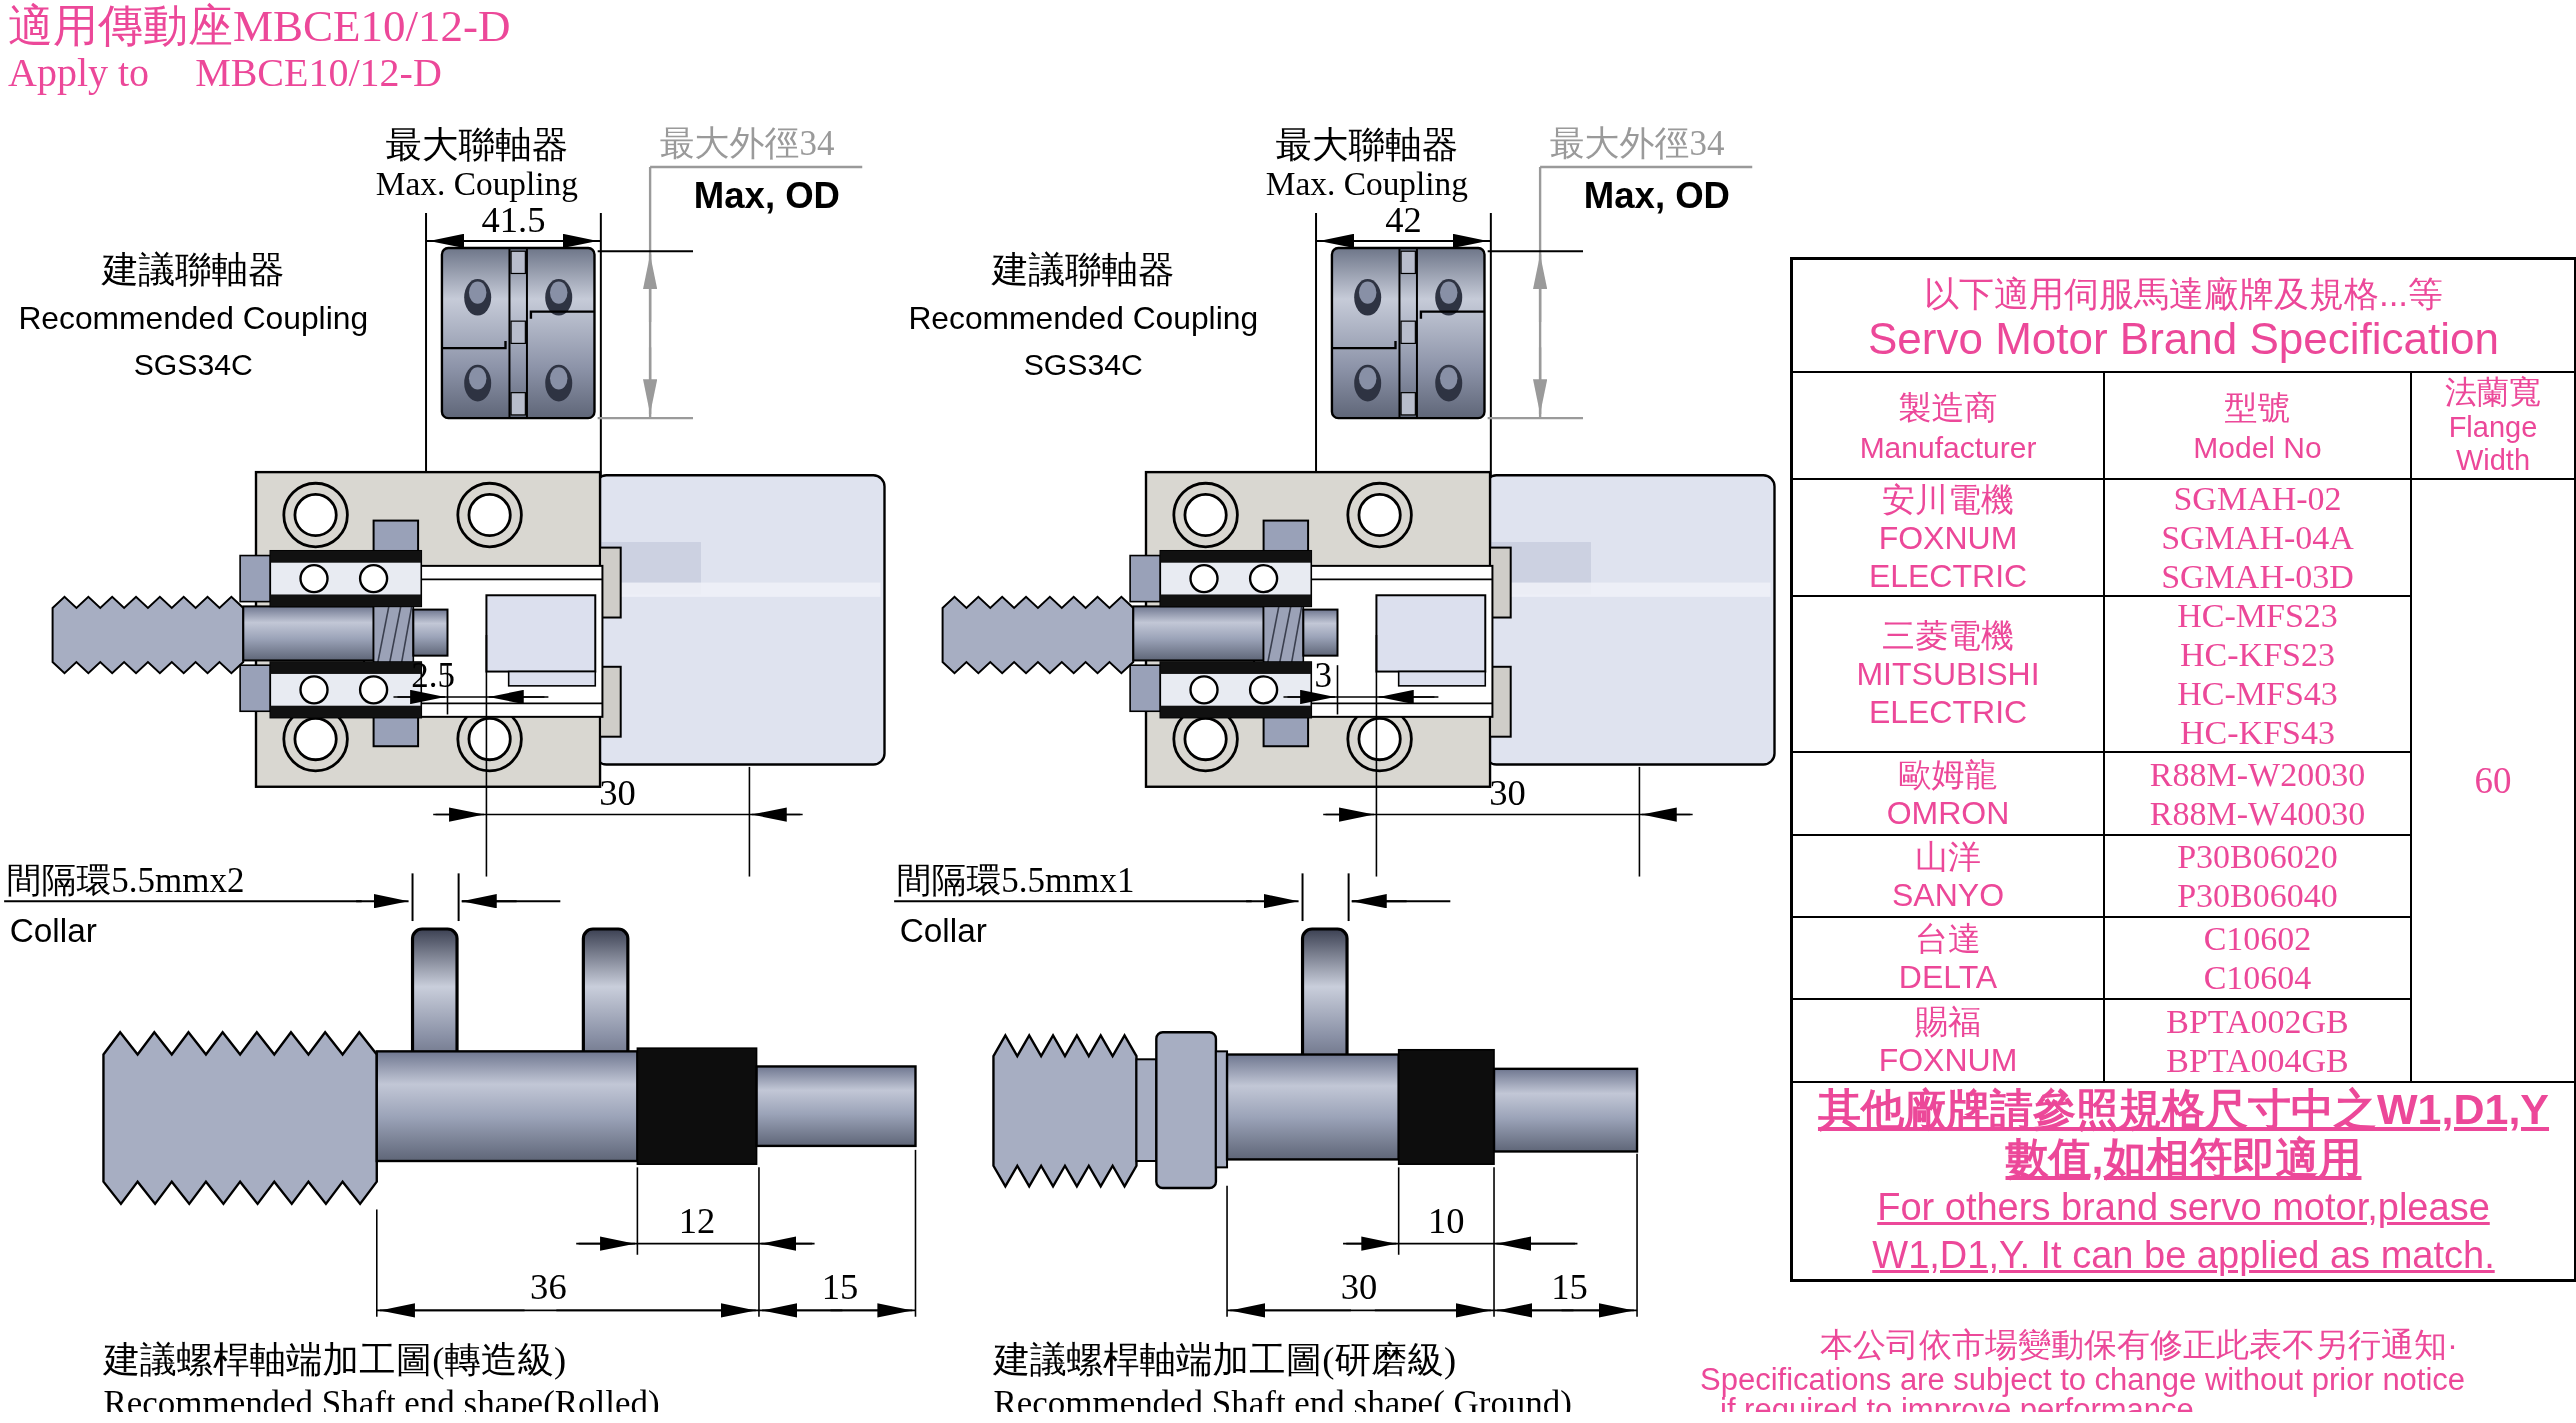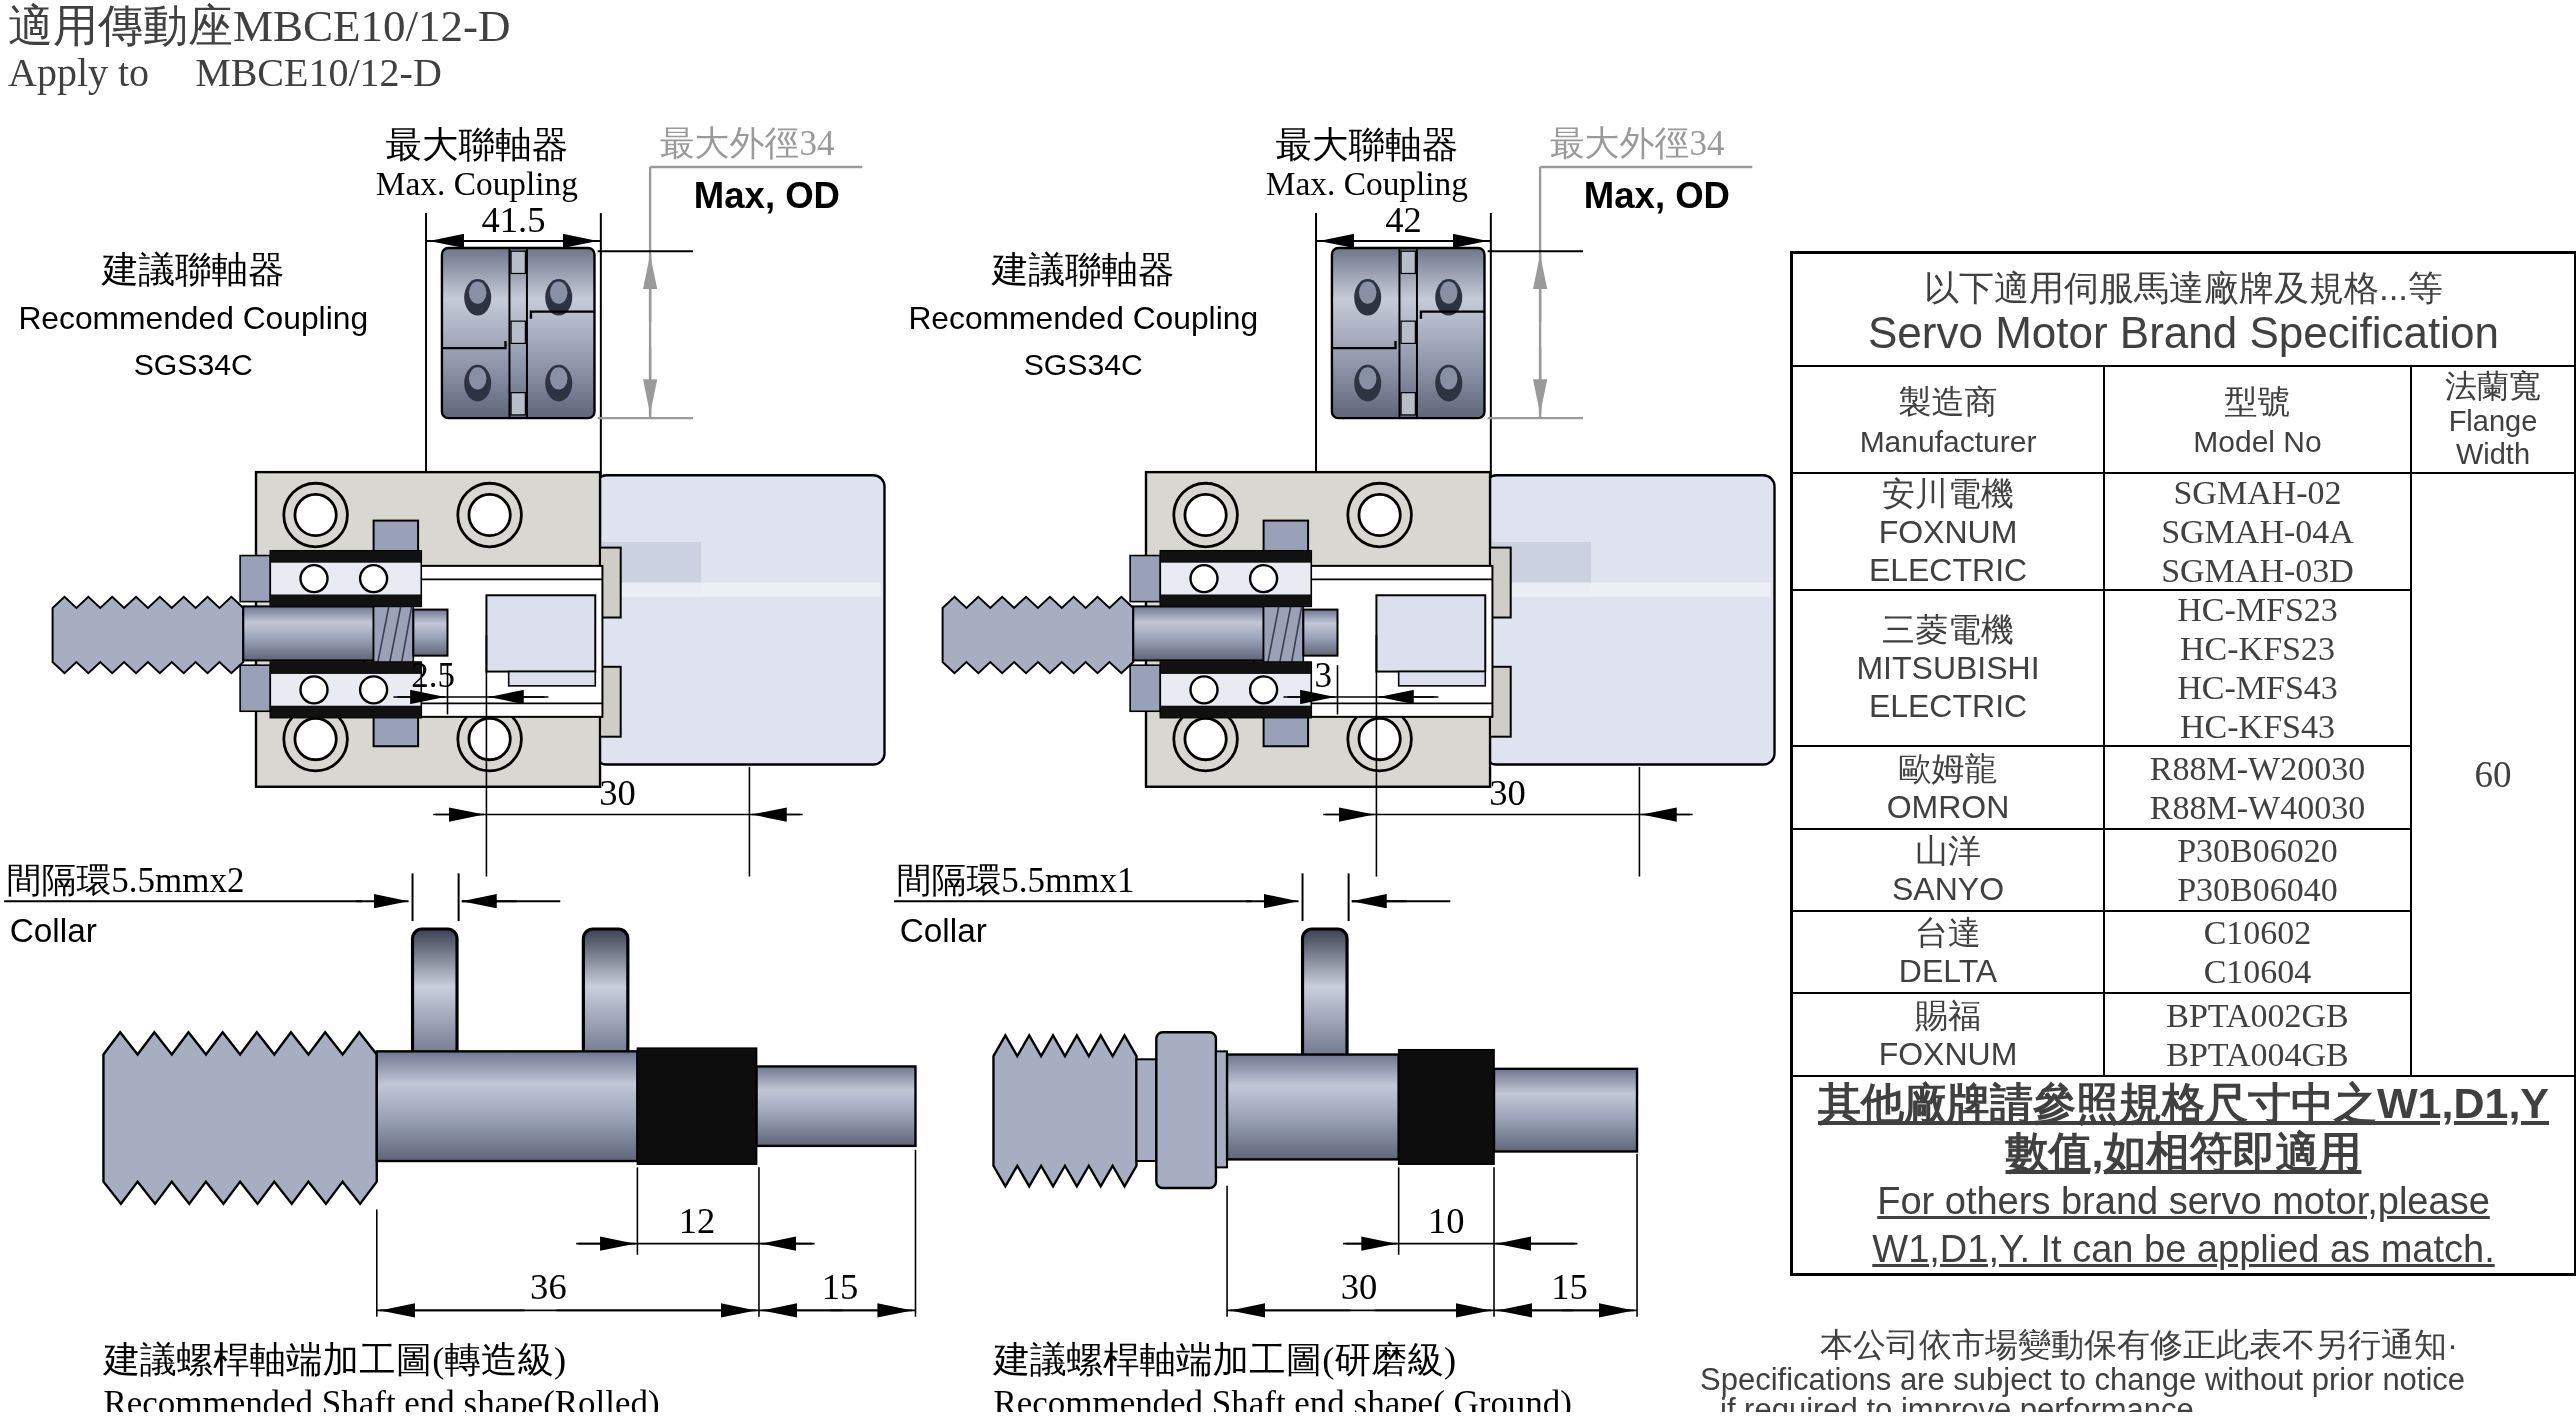--- a/index.html
+++ b/index.html
@@ -1,30 +1,30 @@
 <!DOCTYPE html>
 <html style="font-size:12.7px"><head>
 <meta charset="utf-8">
 <style>
   html,body{margin:0;padding:0;background:#fff;}
   .sheet{position:relative;width:2576px;height:1412px;background:#ffffff;overflow:hidden;
-         font-family:"Liberation Serif","DejaVu Serif",serif;color:#404040;}
+         font-family:"Liberation Serif","DejaVu Serif",serif;color:#ec4899;}
   .abs{position:absolute;}
   
   .title-block{left:8px;top:1.6px;line-height:1.1;}
   .title-zh{font-size:45px;}
   .title-en{font-size:40px;}
   .title-gap{display:inline-block;width:46px;}
   
   svg text{fill:#000;}
   .fs{font-family:"Liberation Serif","DejaVu Serif",serif;}
   .fa{font-family:"Liberation Sans","DejaVu Sans",sans-serif;}
   .gray{fill:#9a9a9a;}
   
-  .spec-table{left:1790px;top:251px;width:787px;border:3.2px solid #000;box-sizing:border-box;
+  .spec-table{left:1790px;top:257px;width:787px;border:3.2px solid #000;box-sizing:border-box;
               font-family:"Liberation Sans","DejaVu Sans",sans-serif;background:#fff;}
   .t-title{height:111px;box-sizing:border-box;text-align:center;padding-top:11px;}
   .t-title .zh{font-size:35px;line-height:46px;}
   .t-title .en{font-size:44px;line-height:43px;}
   .t-hdr{display:flex;border-top:2.4px solid #000;height:107px;box-sizing:border-box;}
   .t-hdr > div{display:flex;flex-direction:column;justify-content:center;align-items:center;box-sizing:border-box;}
   .h-zh{font-size:33px;line-height:43px;}
   .h-en{font-size:30px;line-height:37px;}
   .c1{flex:0 0 310px;}
   .c2{flex:0 0 307px;border-left:2.4px solid #000;}

